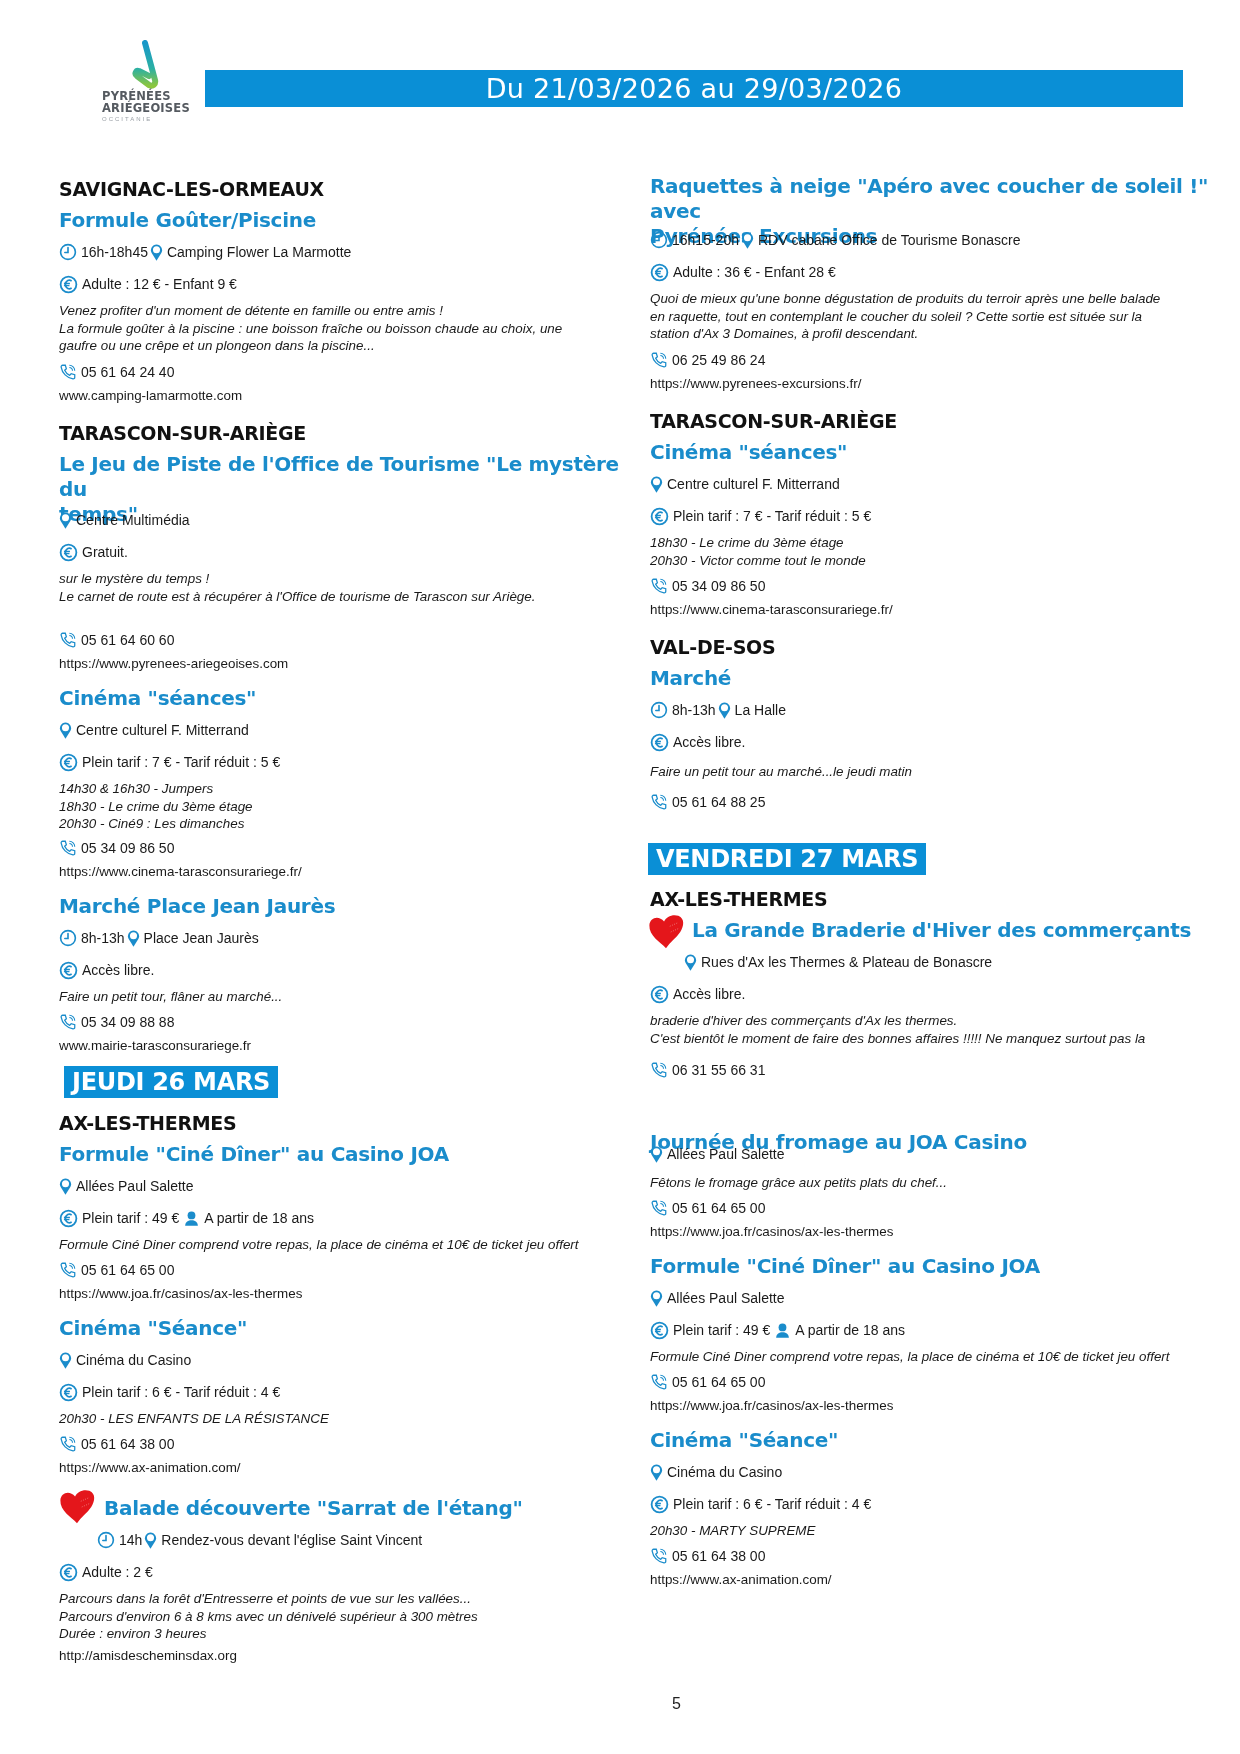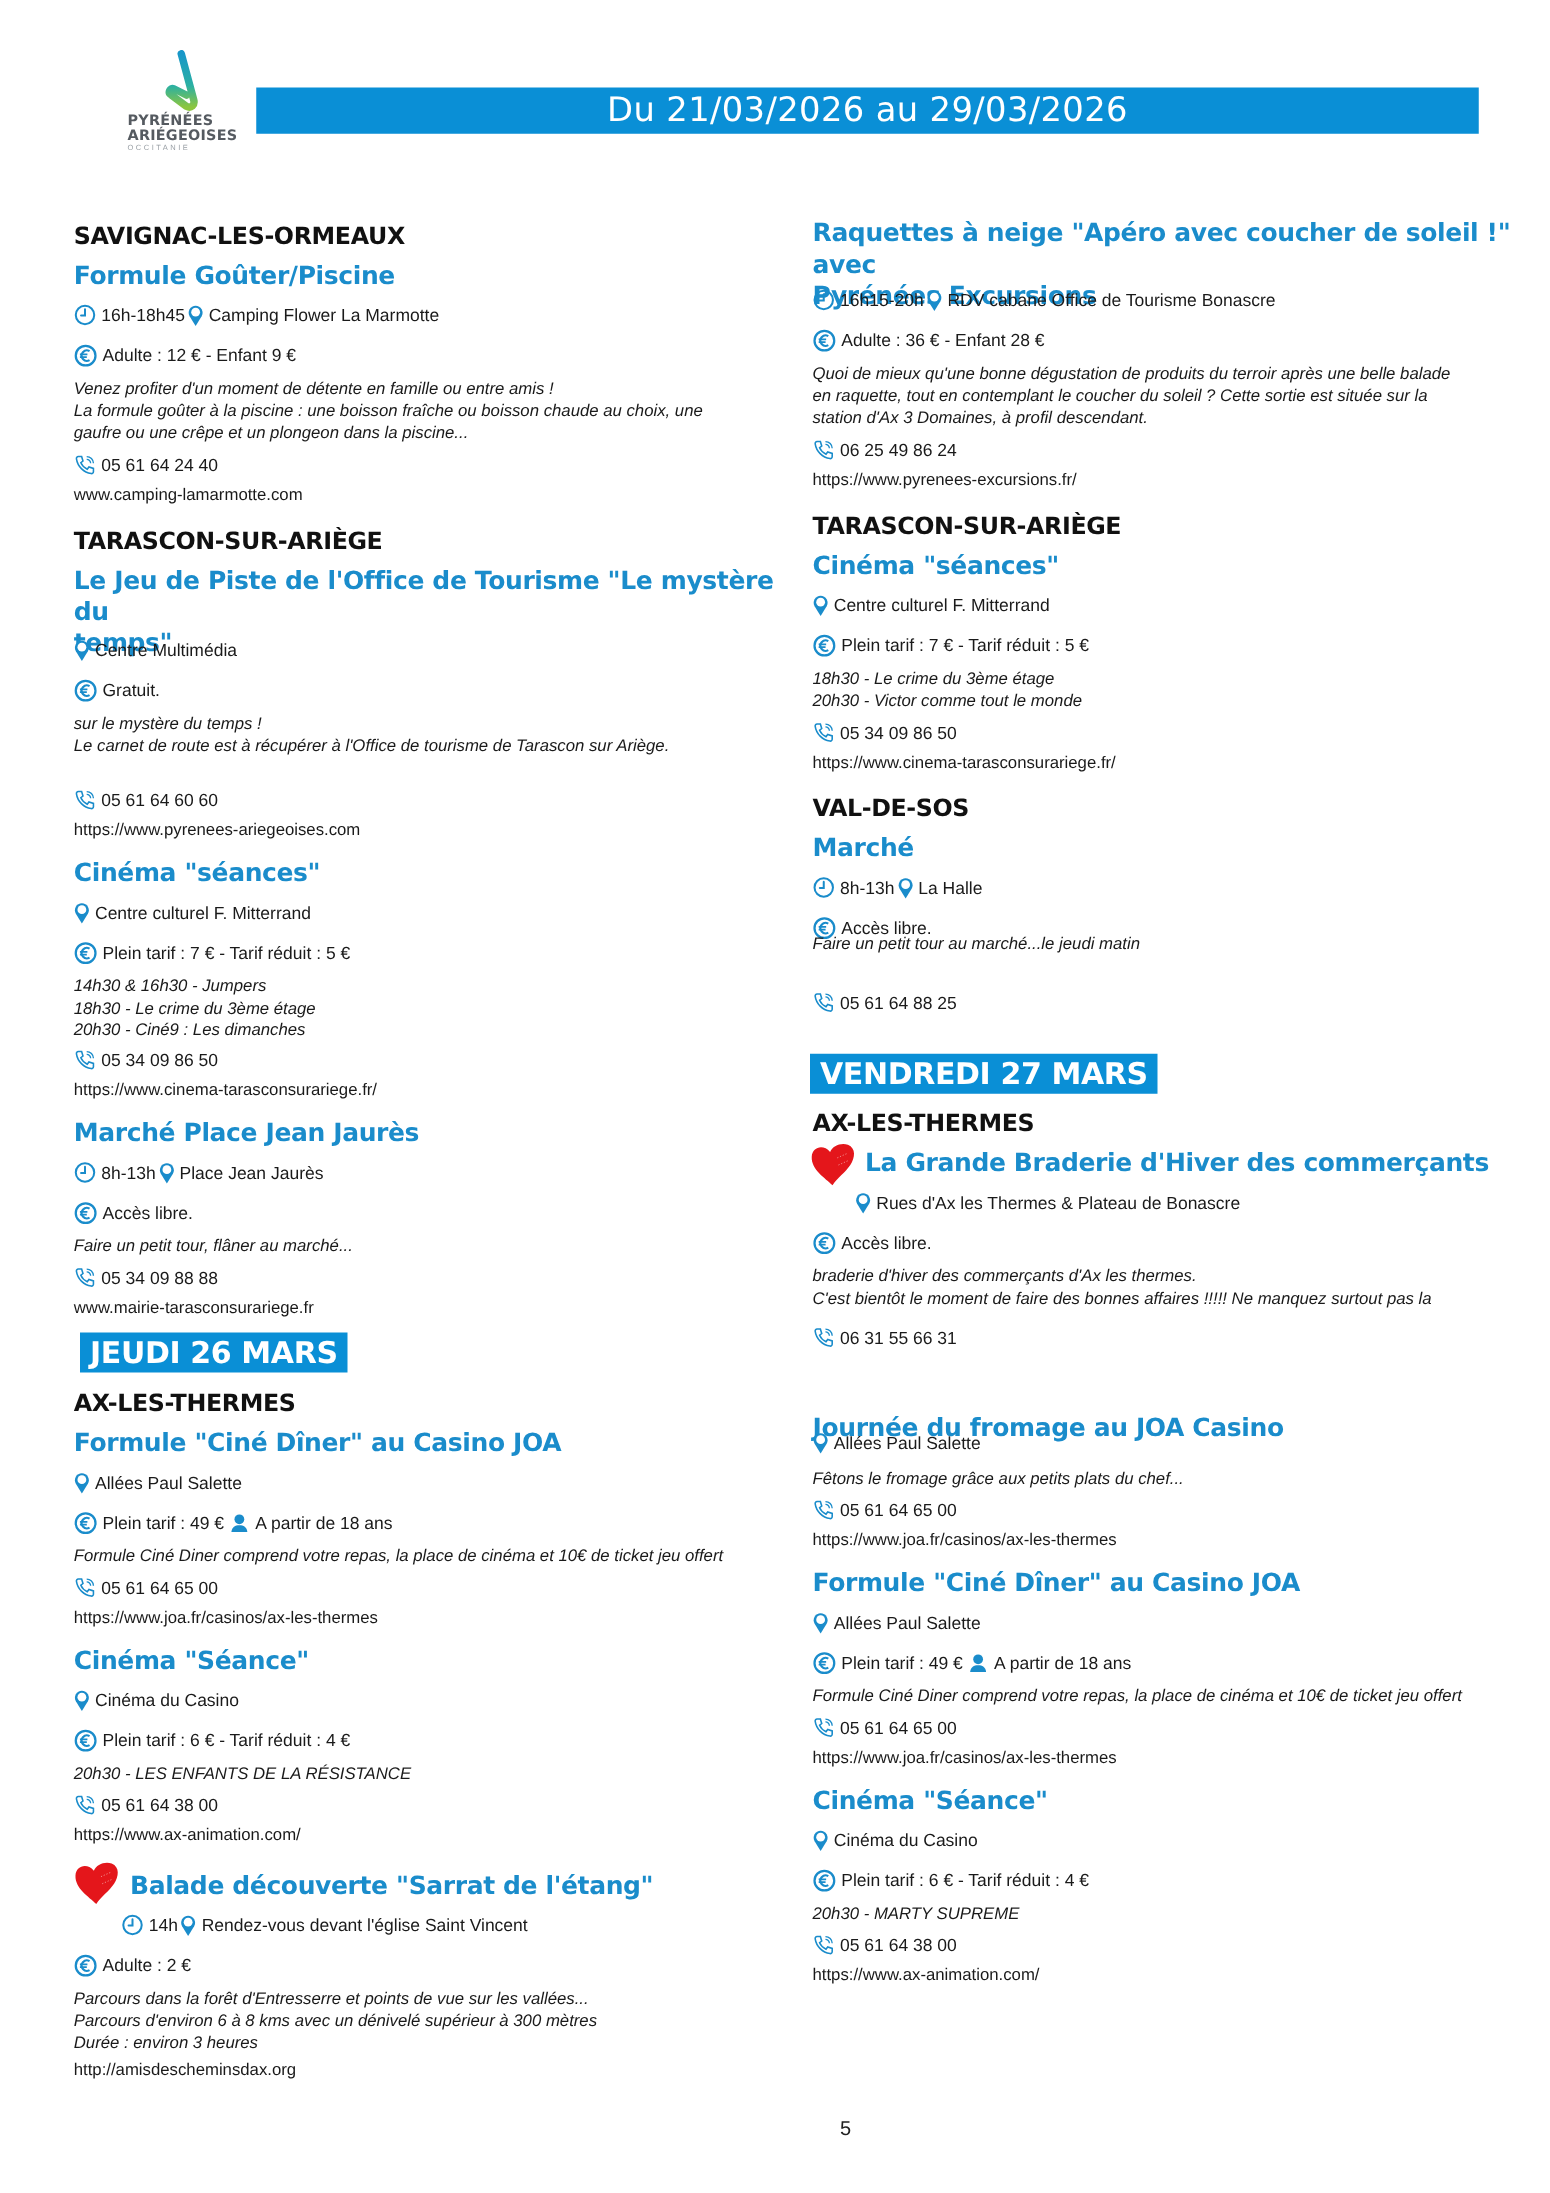--- a/index.html
+++ b/index.html
@@ -421,21 +421,21 @@
     <span>La Halle</span>
   </div>
   <div class="blk row" style="top:732px">
     <span class="ic">
         <svg width="19" height="19">
           <use href="#i-euro"></use>
         </svg>
       </span>
     <span>Accès libre.</span>
   </div>
-  <div class="blk desc" style="top:746px">
+  <div class="blk desc" style="top:763px">
     <div>Faire un petit tour au marché...le jeudi matin</div>
   </div>
   <div class="blk row phone" style="top:792px">
     <span class="ic">
         <svg width="18" height="18">
           <use href="#i-phone"></use>
         </svg>
       </span>
     <span>05 61 64 88 25</span>
   </div>

